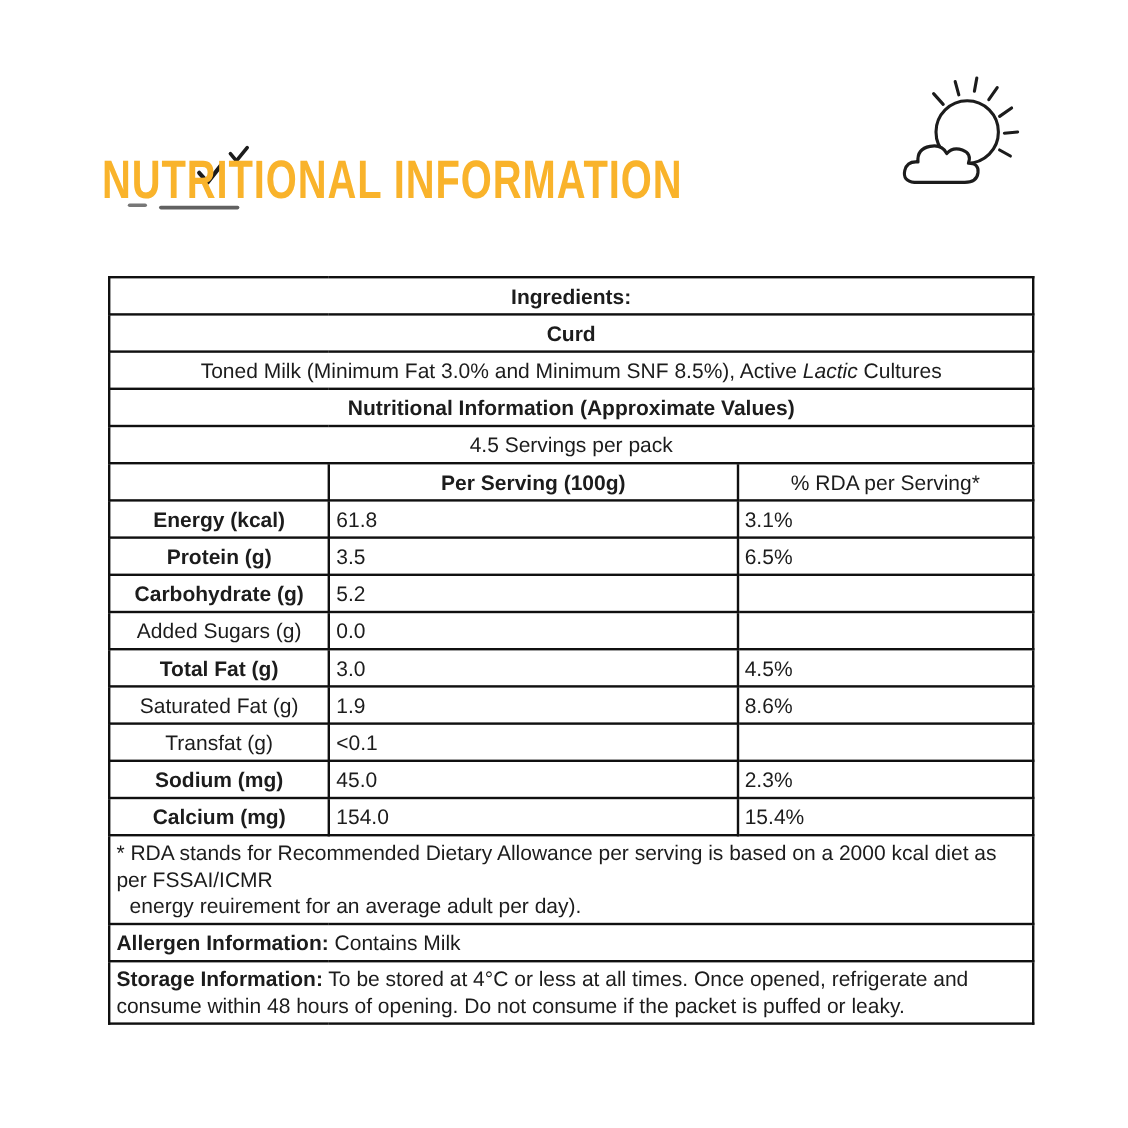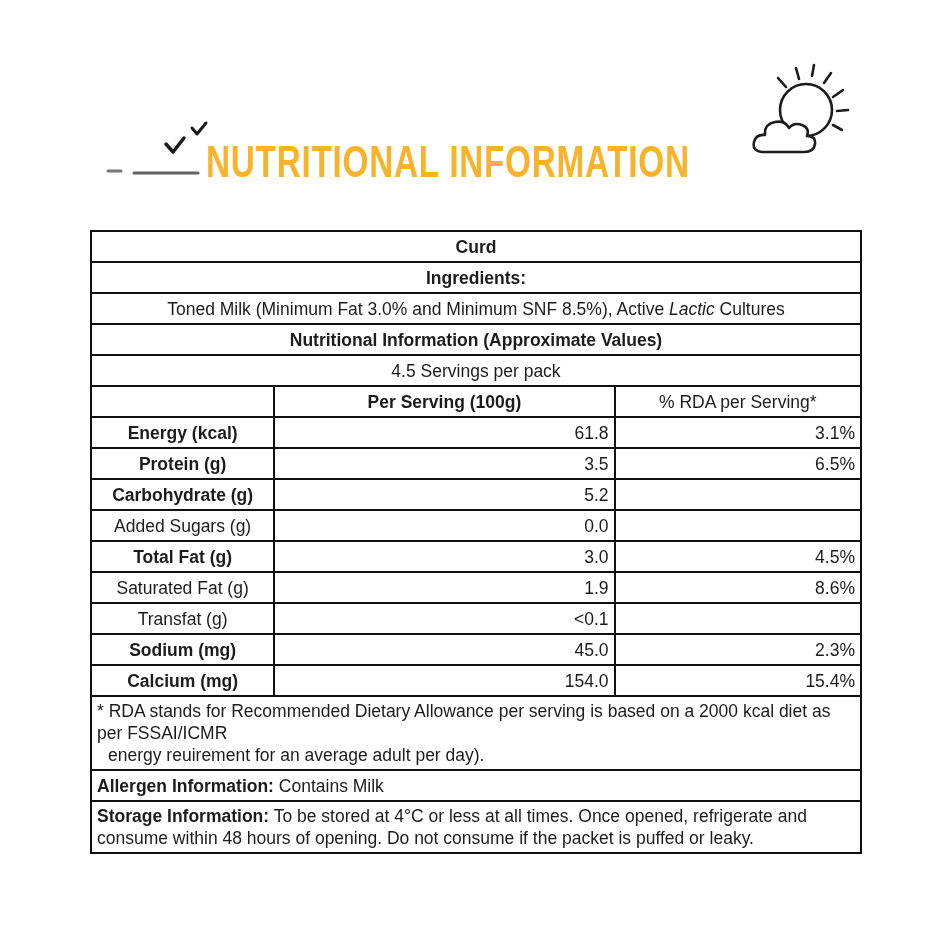--- a/index.html
+++ b/index.html
@@ -9,23 +9,23 @@
     background: #ffffff;
     position: relative;
     font-family: "Liberation Sans", sans-serif;
     color: #1c1c1c;
     overflow: hidden;
   }
 
   
   .title-wrap {
     position: absolute;
-    left: 0; top: 136px;
+    left: 0; top: 124px;
     width: 896px;
-    text-align: center;
+    text-align: left;
   }
   .title-text {
     display: inline-block;
     font-size: 45px;
     font-weight: bold;
     letter-spacing: 1px;
     transform: scaleX(0.74);
     transform-origin: center;
     white-space: nowrap;
   }
@@ -56,21 +56,21 @@
     border: 2px solid #101010;
     font-size: 17.5px;
     line-height: 22px;
     padding: 3px 5px;
     height: 23px;
     overflow: hidden;
   }
   .ctr { text-align: center; }
   .b   { font-weight: bold; }
   .c-label { text-align: center; padding-left: 6px; }
-  .c-val   { text-align: right; border-radius: 15px; }
+  .c-val   { text-align: left; border-radius: 15px; }
 
   .note-cell {
     font-size: 14.5px;
     line-height: 19px;
     padding: 7px 6px 6px 6px;
     height: auto;
   }
   .note-line2 { padding-left: 11px; }
 
   .info-cell {
@@ -110,24 +110,24 @@
 
 <div class="table-wrap">
   <table class="nutri">
     <colgroup>
       <col style="width:23.8%">
       <col style="width:44.2%">
       <col style="width:32%">
     </colgroup>
     <tbody>
       <tr>
+        <td colspan="3" class="ctr b">Ingredients:</td>
+      </tr>
+      <tr>
         <td colspan="3" class="ctr b">Curd</td>
-      </tr>
-      <tr>
-        <td colspan="3" class="ctr b">Ingredients:</td>
       </tr>
       <tr>
         <td colspan="3" class="ctr"><span>Toned Milk (Minimum Fat 3.0% and Minimum SNF 8.5%), Active </span><i>Lactic</i><span> Cultures</span></td>
       </tr>
       <tr>
         <td colspan="3" class="ctr b">Nutritional Information (Approximate Values)</td>
       </tr>
       <tr>
         <td colspan="3" class="ctr">4.5 Servings per pack</td>
       </tr>

